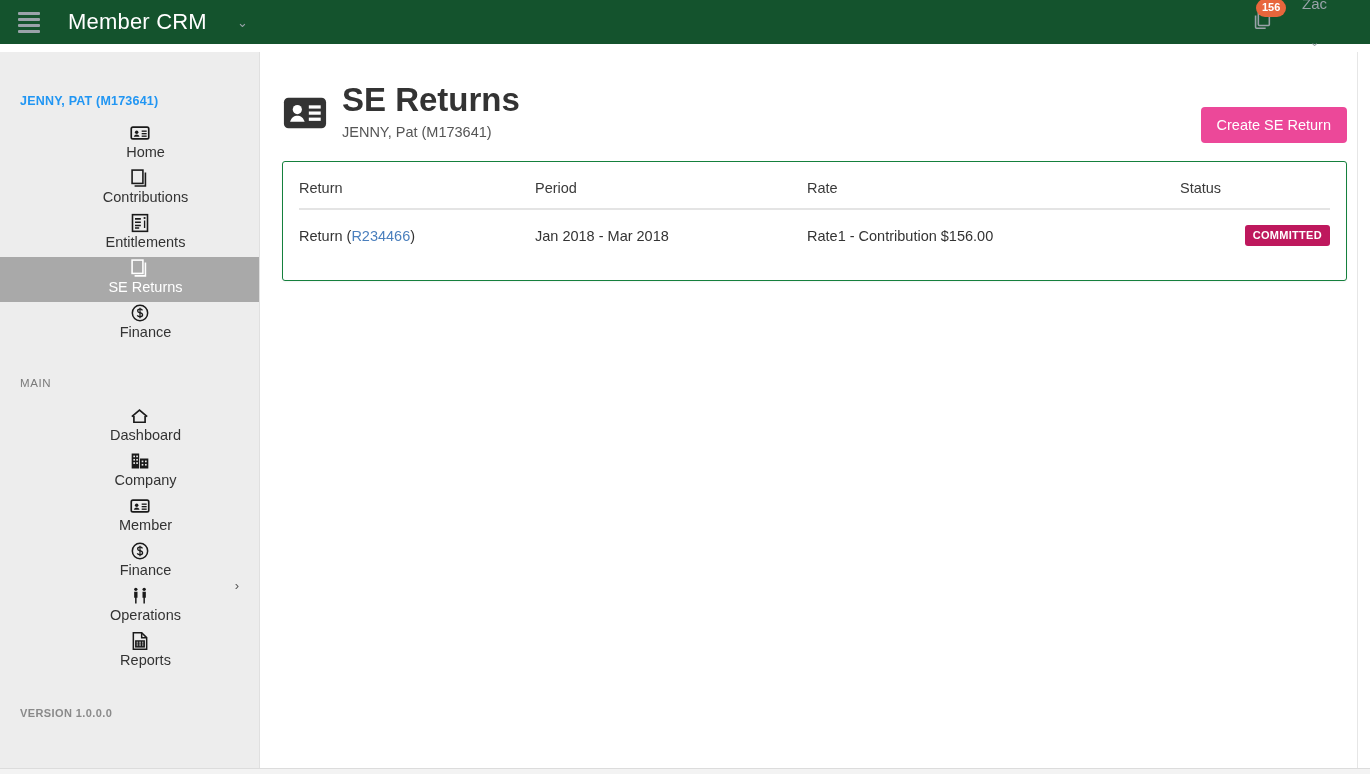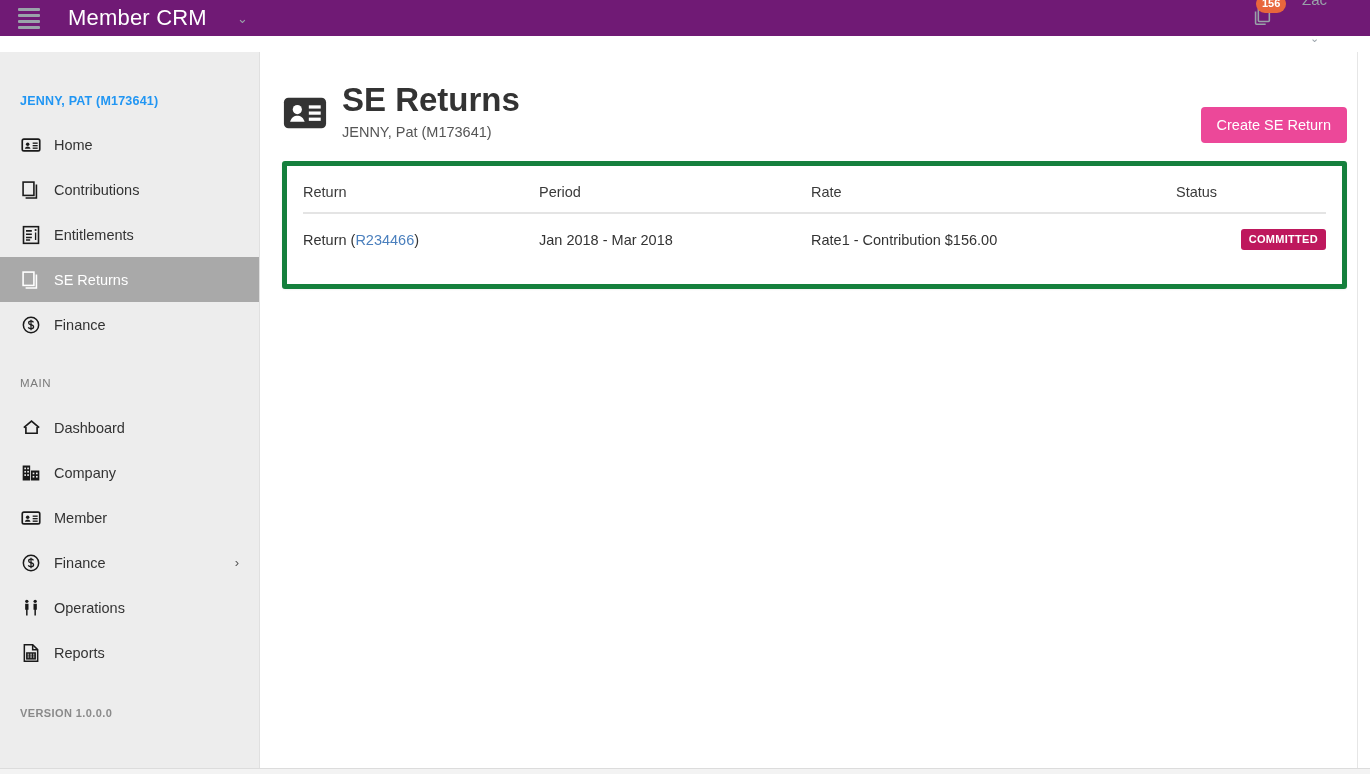--- a/index.html
+++ b/index.html
@@ -17,22 +17,22 @@
     width: 1370px;
     height: 774px;
     background: #ffffff;
   }
 
   
   .topbar {
     position: absolute;
     top: 0; left: 0;
     width: 1370px;
-    height: 36px;
-    background: #701a75;
+    height: 44px;
+    background: #14532d;
     display: flex;
     align-items: center;
   }
   .hamburger {
     width: 22px;
     margin-left: 18px;
     display: flex;
     flex-direction: column;
     justify-content: center;
     gap: 3px;
@@ -118,20 +118,21 @@
     cursor: pointer;
   }
   .nav-item {
     height: 45px;
     display: flex;
     align-items: center;
     padding-left: 20px;
     cursor: pointer;
     color: #333333;
     font-size: 14.5px;
+    flex-direction: column;
   }
   .nav-item.active {
     background: #a9a9a9;
     color: #ffffff;
   }
   .nav-ico {
     width: 22px;
     height: 22px;
     display: flex;
     align-items: center;
@@ -202,21 +203,21 @@
     font-size: 14.5px;
     font-family: "Liberation Sans", sans-serif;
     padding: 10px 16px;
     cursor: pointer;
     white-space: nowrap;
   }
 
   .card {
     margin: 18px 10px 0 21px;
     background: #ffffff;
-    border: 5px solid #15803d;
+    border: 1px solid #15803d;
     border-radius: 3px;
     box-shadow: 0 1px 2px rgba(0,0,0,0.05);
     padding: 18px 16px 22px 16px;
   }
   table.tbl {
     width: 100%;
     border-collapse: collapse;
     table-layout: fixed;
   }
   table.tbl th {

